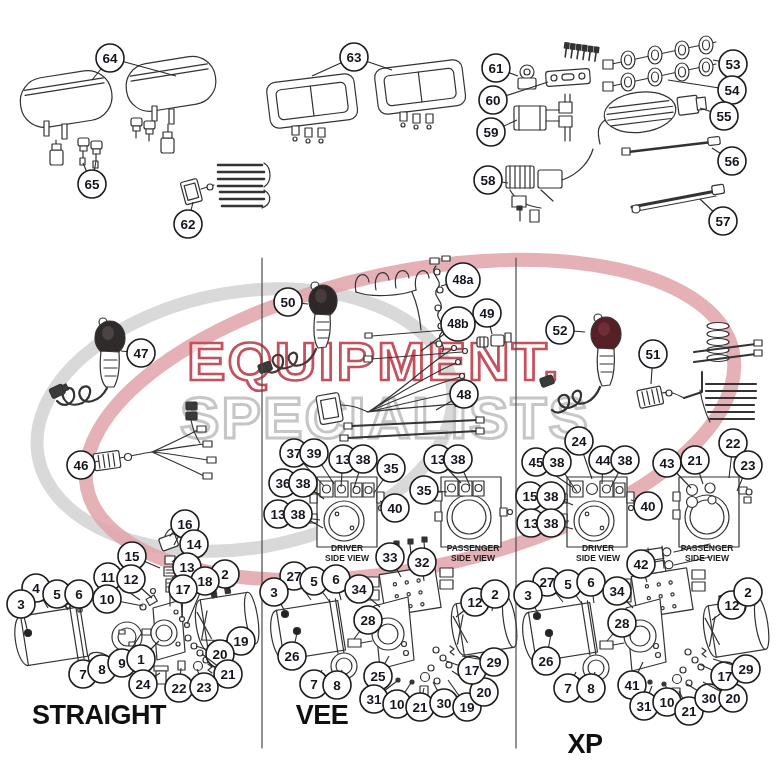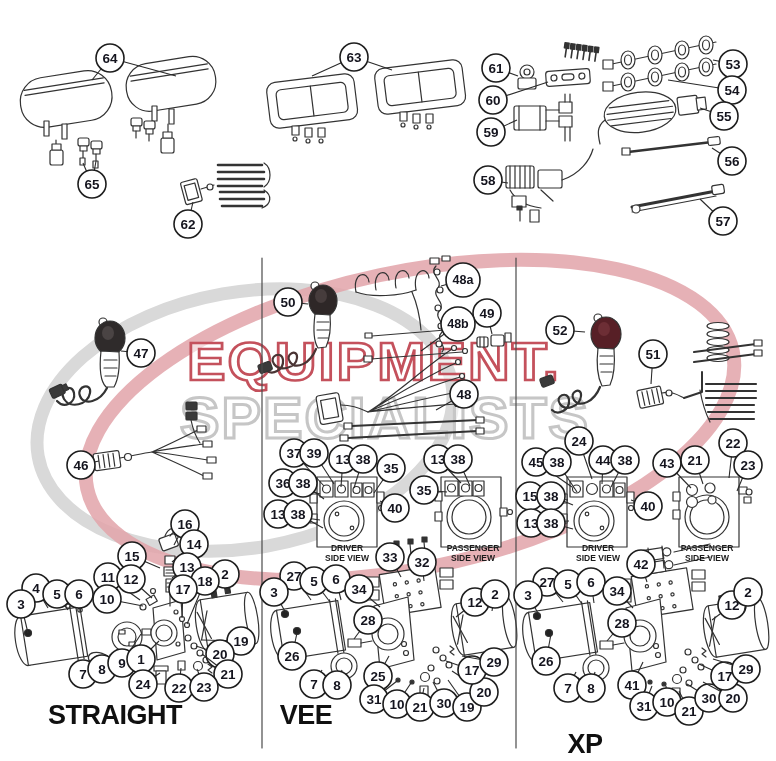--- a/index.html
+++ b/index.html
@@ -1191,22 +1191,22 @@
           <text x="725" y="676" text-anchor="middle" dominant-baseline="central" font-family="Liberation Sans, sans-serif" font-weight="bold" font-size="13.5" fill="#14141e">17</text>
         </g>
         <g>
           <line x1="746" y1="669" x2="713" y2="659" stroke="#2a2a2a" stroke-width="1.1"></line>
           <circle cx="746" cy="669" r="14" fill="#ffffff" stroke="#1d1d1d" stroke-width="1.6"></circle>
           <text x="746" y="669" text-anchor="middle" dominant-baseline="central" font-family="Liberation Sans, sans-serif" font-weight="bold" font-size="13.5" fill="#14141e">29</text>
         </g>
       </g>
 </svg>
 
-<div class="section-label" style="left:48px;top:700px;width:100px;">STRAIGHT</div>
-<div class="section-label" style="left:276px;top:700px;width:60px;">VEE</div>
+<div class="section-label" style="left:32px;top:700px;width:100px;">STRAIGHT</div>
+<div class="section-label" style="left:292px;top:700px;width:60px;">VEE</div>
 <div class="section-label" style="left:555px;top:729px;width:60px;">XP</div>
 
 <div class="view-label" style="left:302px;top:543px;">
   <span>DRIVER</span>
   <span>SIDE VIEW</span>
 </div>
 <div class="view-label" style="left:428px;top:543px;">
   <span>PASSENGER</span>
   <span>SIDE VIEW</span>
 </div>

